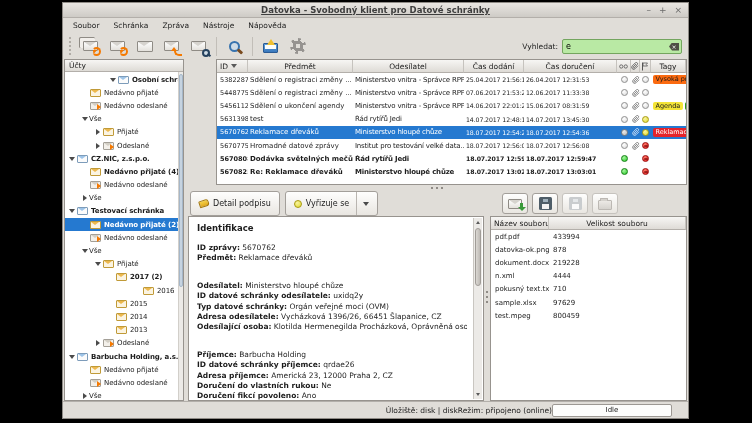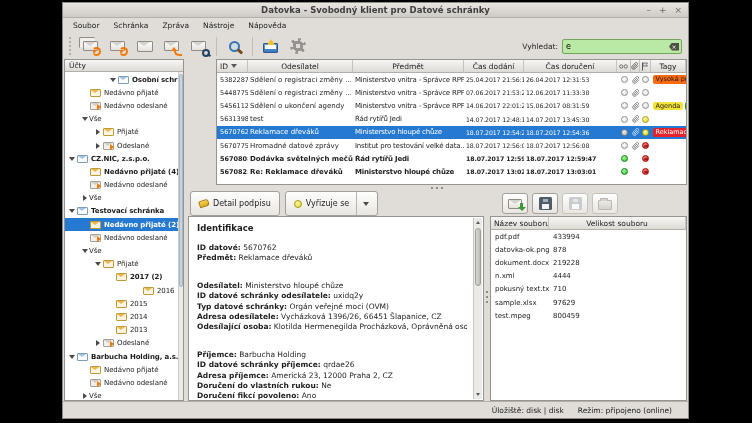--- a/index.html
+++ b/index.html
@@ -6,21 +6,21 @@
   *{box-sizing:border-box;}
   .stage{position:relative;width:752px;height:423px;background:#000;overflow:hidden;
          font-family:"DejaVu Sans",sans-serif;color:#1c1c1c;}
   .window{position:absolute;left:62px;top:2px;width:627px;height:417px;
           background:#e0ddd8;border:1px solid #8f8b86;display:flex;flex-direction:column;}
 
   
   .titlebar{flex:0 0 15px;position:relative;background:linear-gradient(#e9e6e2,#cecbc6);
             border-bottom:1px solid #b3afaa;}
   .title{position:absolute;left:0;right:0;top:2px;text-align:center;font-weight:bold;
-         font-size:8.5px;color:#3e3e3e;}
+         font-size:8.5px;color:#3e3e3e;text-decoration:underline;}
   .win-controls{position:absolute;right:6px;top:1px;display:flex;gap:8px;color:#6a6a6a;
                 font-size:9px;line-height:12px;}
   .win-controls span{cursor:default;}
 
   
   .menubar{flex:0 0 15px;display:flex;align-items:center;padding-left:3px;font-size:7.5px;}
   .menu-item{padding:2px 7px;}
 
   
   .toolbar{flex:0 0 26px;display:flex;align-items:center;padding:0 6px;gap:2px;}
@@ -189,21 +189,21 @@
   .dlarrow{position:absolute;right:4px;bottom:6px;width:3px;height:4px;background:#3a9a3a;}
   .dlarrow::after{content:"";position:absolute;left:-2.5px;top:4px;border-left:4px solid transparent;
        border-right:4px solid transparent;border-top:4.5px solid #3a9a3a;}
   .files-box{flex:1;background:#fff;border:1px solid #97938e;overflow:hidden;}
   .fgrid{display:grid;grid-template-columns:58px 1fr;}
   .frow{height:13.2px;align-items:center;}
   .fcell{font-size:7px;padding:0 2px 0 4px;white-space:nowrap;overflow:hidden;}
 
   
   .statusbar{flex:0 0 17px;border-top:1px solid #b3afaa;display:flex;align-items:center;
-       justify-content:flex-end;gap:14px;font-size:7.5px;padding-right:16px;}
+       justify-content:flex-end;gap:0;font-size:7.5px;padding-right:16px;}
   .progress{width:120px;height:13px;background:#fdfdfc;border:1px solid #9c9893;border-radius:2px;
        display:flex;align-items:center;justify-content:center;font-size:7px;}
 
   .hicon-svg{display:flex;}
 </style>
 </head>
 <body>
 
 <div class="stage">
   <div class="window">
@@ -427,22 +427,22 @@
       <div class="v-split"></div>
 
       <div class="right-side">
 
         <div class="msg-wrap">
           <div class="mgrid">
             <div class="hcell left">
               <span>ID</span>
               <span class="sort-ind"></span>
             </div>
+            <div class="hcell">Předmět</div>
             <div class="hcell">Odesílatel</div>
-            <div class="hcell">Předmět</div>
             <div class="hcell">Čas dodání</div>
             <div class="hcell">Čas doručení</div>
             <div class="hcell">
               <span class="hicon-svg">
                   <svg width="9" height="5" viewBox="0 0 18 10">
                     <circle cx="4.5" cy="5" r="3.3" fill="none" stroke="#555" stroke-width="1.6"></circle>
                     <circle cx="13.5" cy="5" r="3.3" fill="none" stroke="#555" stroke-width="1.6"></circle>
                   </svg>
                 </span>
             </div>
@@ -640,21 +640,21 @@
                 <span>Vyřizuje se</span>
                 <span class="arrow-seg">
                     <span class="caret"></span>
                   </span>
               </span>
             </div>
             <div class="detail-box">
               <div class="d-head">Identifikace</div>
               <div id="detail-groups">
                   <div class="dgroup">
-                    <div class="dline"><b>ID datové:</b> 5670762</div>
+                    <div class="dline"><b>ID zprávy:</b> 5670762</div>
                     <div class="dline"><b>Předmět:</b> Reklamace dřeváků</div>
                   </div>
                   <div class="dgroup">
                     <div class="dline"><b>Odesílatel:</b> Ministerstvo hloupé chůze</div>
                     <div class="dline"><b>ID datové schránky odesílatele:</b> uxidq2y</div>
                     <div class="dline"><b>Typ datové schránky:</b> Orgán veřejné moci (OVM)</div>
                     <div class="dline"><b>Adresa odesílatele:</b> Vycházková 1396/26, 66451 Šlapanice, CZ</div>
                     <div class="dline"><b>Odesílající osoba:</b> Klotilda Hermenegilda Procházková, Oprávněná osoba</div>
                   </div>
                   <div class="dgroup">
@@ -735,16 +735,19 @@
             </div>
           </div>
 
         </div>
       </div>
     </div>
 
     <div class="statusbar">
       <span>Úložiště: disk | disk</span>
       <span>Režim: připojeno (online)</span>
+      <span class="progress">
+        <span>Idle</span>
+      </span>
     </div>
 
   </div>
 </div>
 
 </body></html>

